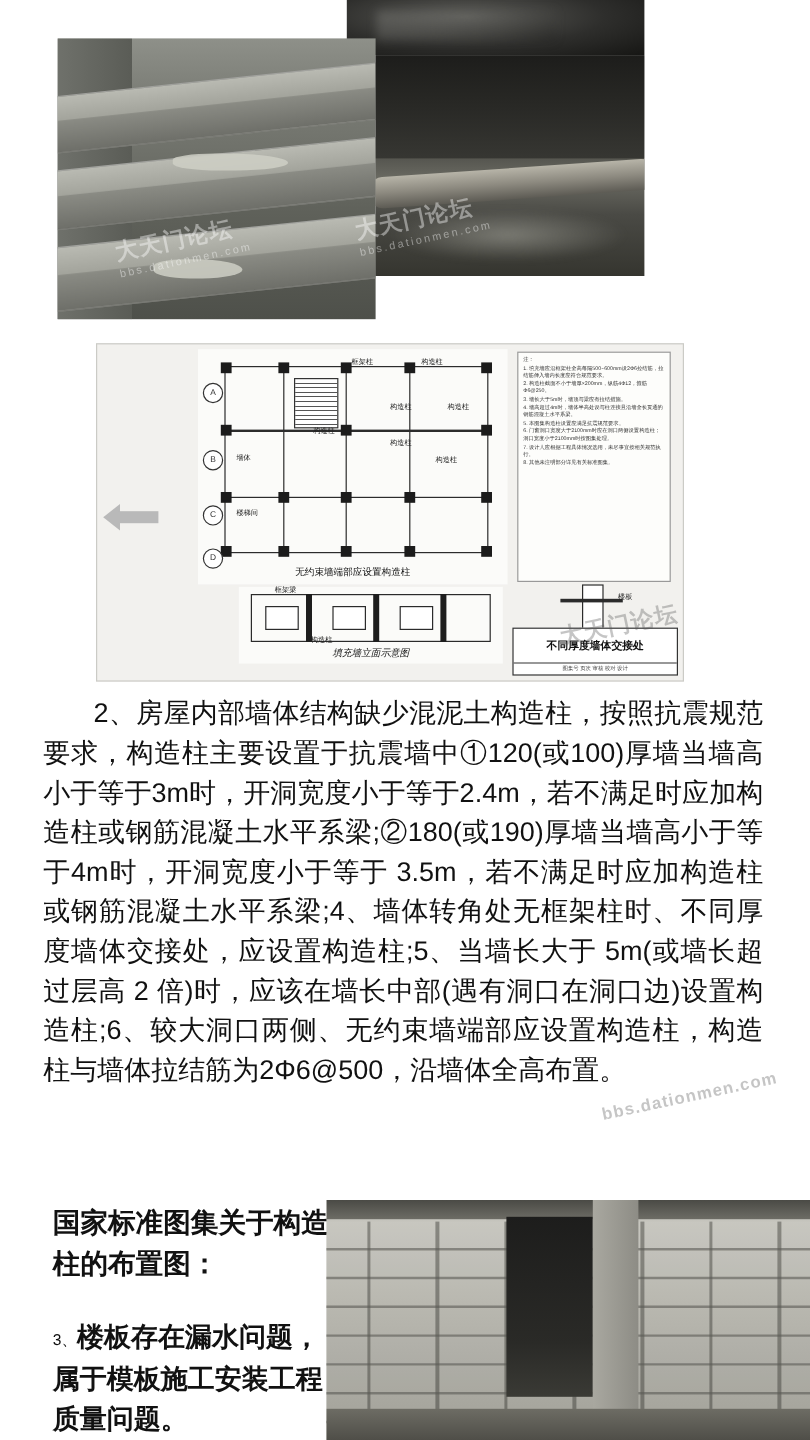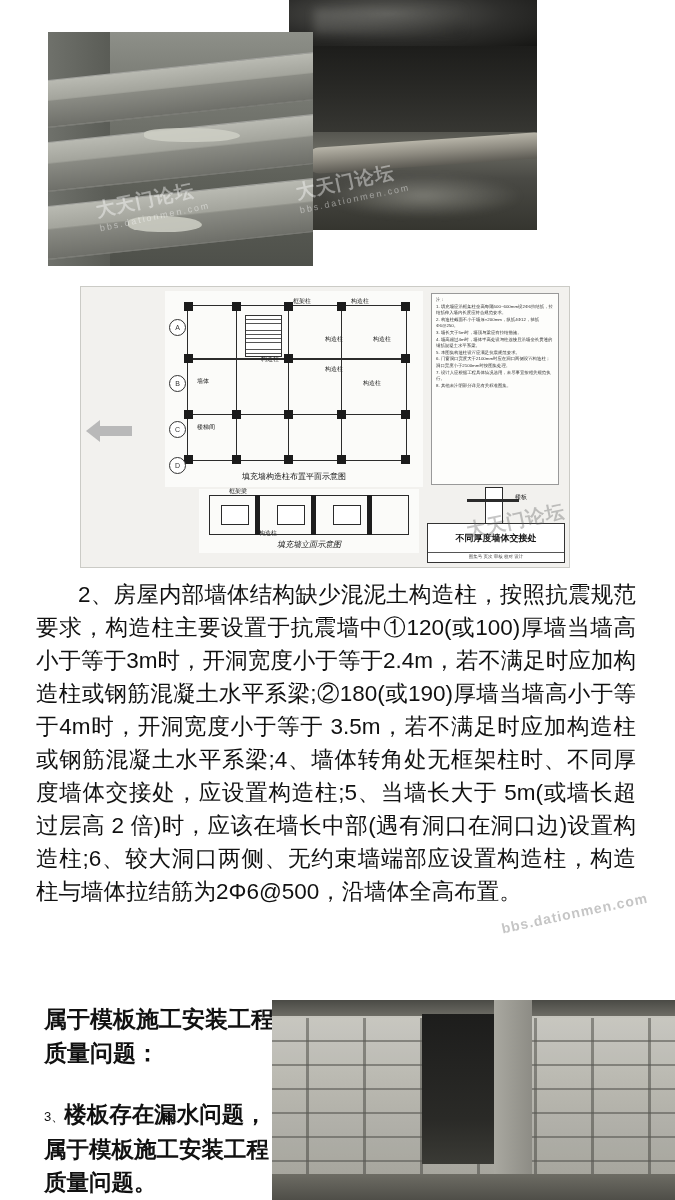--- a/index.html
+++ b/index.html
@@ -449,21 +449,21 @@
     <div class="dw-lbl" style="left:128px; top:6px;">框架柱</div>
     <div class="dw-lbl" style="left:186px; top:6px;">构造柱</div>
     <div class="dw-lbl" style="left:160px; top:44px;">构造柱</div>
     <div class="dw-lbl" style="left:208px; top:44px;">构造柱</div>
     <div class="dw-lbl" style="left:96px;  top:64px;">构造柱</div>
     <div class="dw-lbl" style="left:160px; top:74px;">构造柱</div>
     <div class="dw-lbl" style="left:32px;  top:86px;">墙体</div>
     <div class="dw-lbl" style="left:198px; top:88px;">构造柱</div>
     <div class="dw-lbl" style="left:32px;  top:132px;">楼梯间</div>
 
-    <div class="dw-caption" style="top:180px;">填充墙构造柱布置平面示意图</div>
+    <div class="dw-caption" style="top:180px;">无约束墙端部应设置构造柱</div>
   </div>
 
   <div class="dw-notes">
     <div>注：</div>
     <div style="white-space:pre-line;">1. 填充墙应沿框架柱全高每隔500~600mm设2Φ6拉结筋，拉结筋伸入墙内长度应符合规范要求。
 2. 构造柱截面不小于墙厚×200mm，纵筋4Φ12，箍筋Φ6@250。
 3. 墙长大于5m时，墙顶与梁应有拉结措施。
 4. 墙高超过4m时，墙体半高处设与柱连接且沿墙全长贯通的钢筋混凝土水平系梁。
 5. 本图集构造柱设置应满足抗震规范要求。
 6. 门窗洞口宽度大于2100mm时应在洞口两侧设置构造柱；洞口宽度小于2100mm时按图集处理。
@@ -503,21 +503,21 @@
 
 <div class="left-arrow">
   <div class="head"></div>
   <div class="shaft"></div>
 </div>
 
 <div class="body-text">
   <span class="indent"></span><span>2、房屋内部墙体结构缺少混泥土构造柱，按照抗震规范要求，构造柱主要设置于抗震墙中①120(或100)厚墙当墙高小于等于3m时，开洞宽度小于等于2.4m，若不满足时应加构造柱或钢筋混凝土水平系梁;②180(或190)厚墙当墙高小于等于4m时，开洞宽度小于等于 3.5m，若不满足时应加构造柱或钢筋混凝土水平系梁;4、墙体转角处无框架柱时、不同厚度墙体交接处，应设置构造柱;5、当墙长大于 5m(或墙长超过层高 2 倍)时，应该在墙长中部(遇有洞口在洞口边)设置构造柱;6、较大洞口两侧、无约束墙端部应设置构造柱，构造柱与墙体拉结筋为2Φ6@500，沿墙体全高布置。</span>
 </div>
 
-<div class="heading-2">属于模板施工安装工程质量问题：</div>
+<div class="heading-2">国家标准图集关于构造柱的布置图：</div>
 
 <div class="para-3">
   <span class="num">3、</span><span>楼板存在漏水问题，属于模板施工安装工程质量问题。</span>
 </div>
 
 <div class="photo-block-wall">
   <div class="ceiling"></div>
   <div class="brickrow" style="top:18px;"></div>
   <div class="brickrow" style="top:42px;"></div>
   <div class="brickrow" style="top:66px;"></div>

